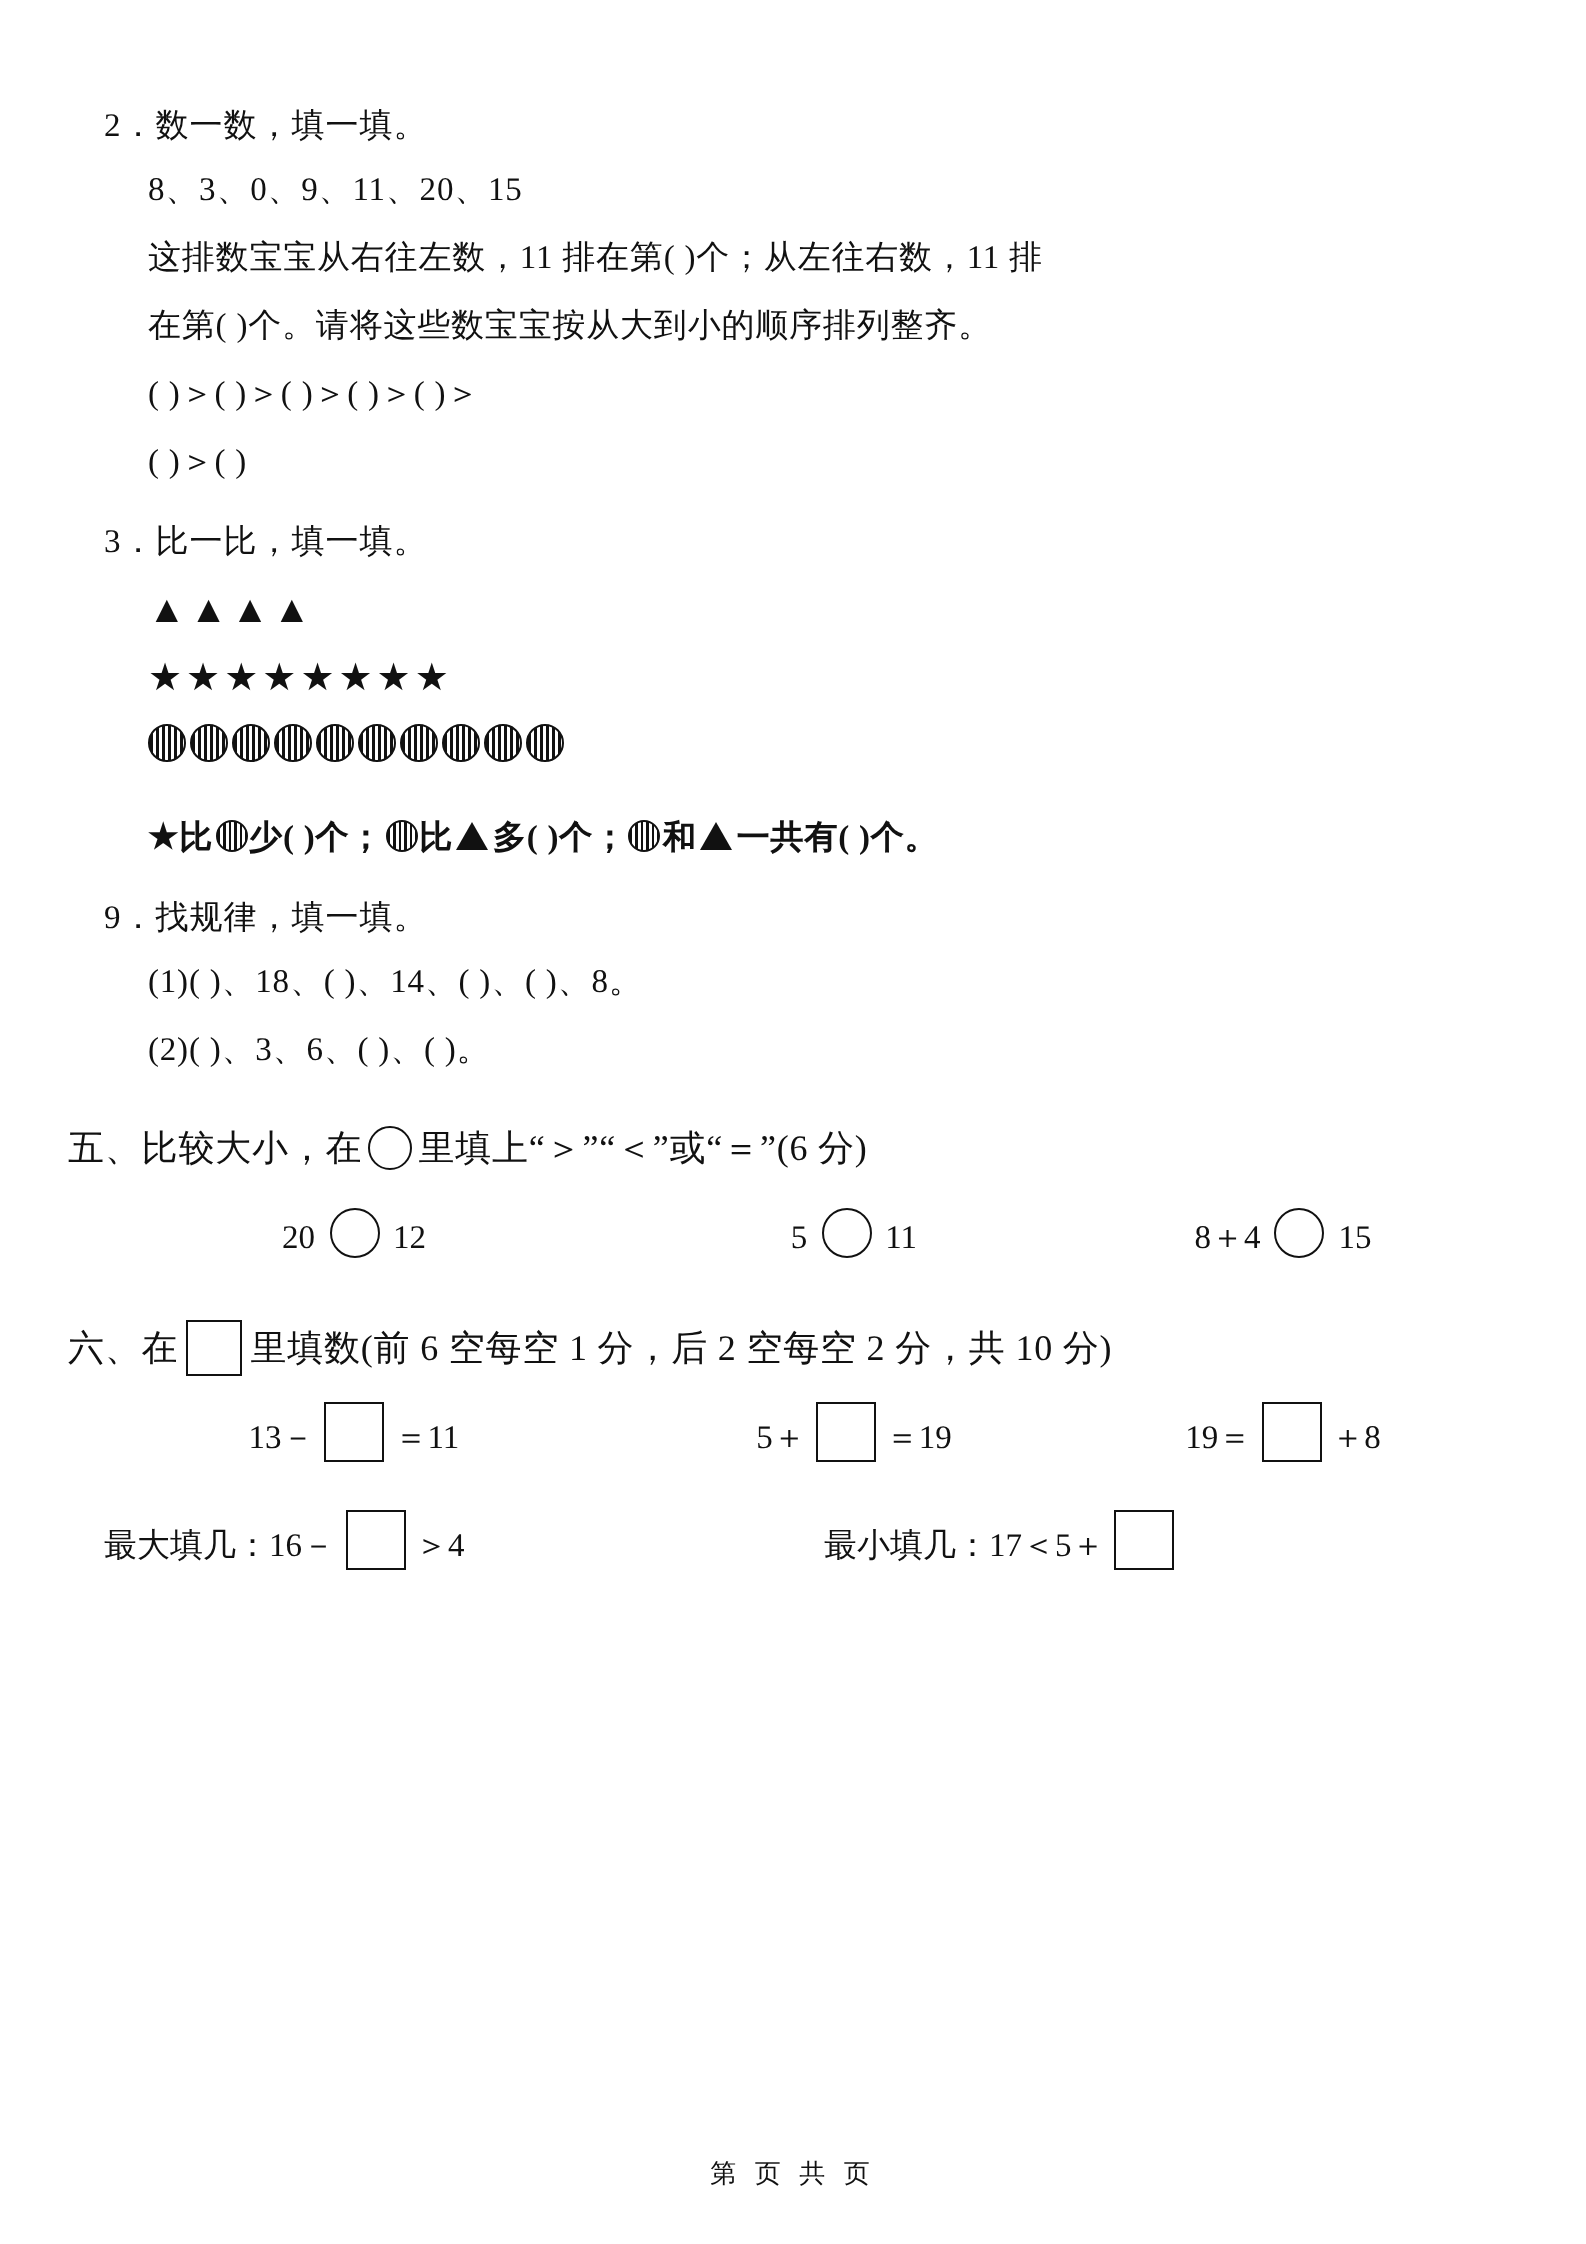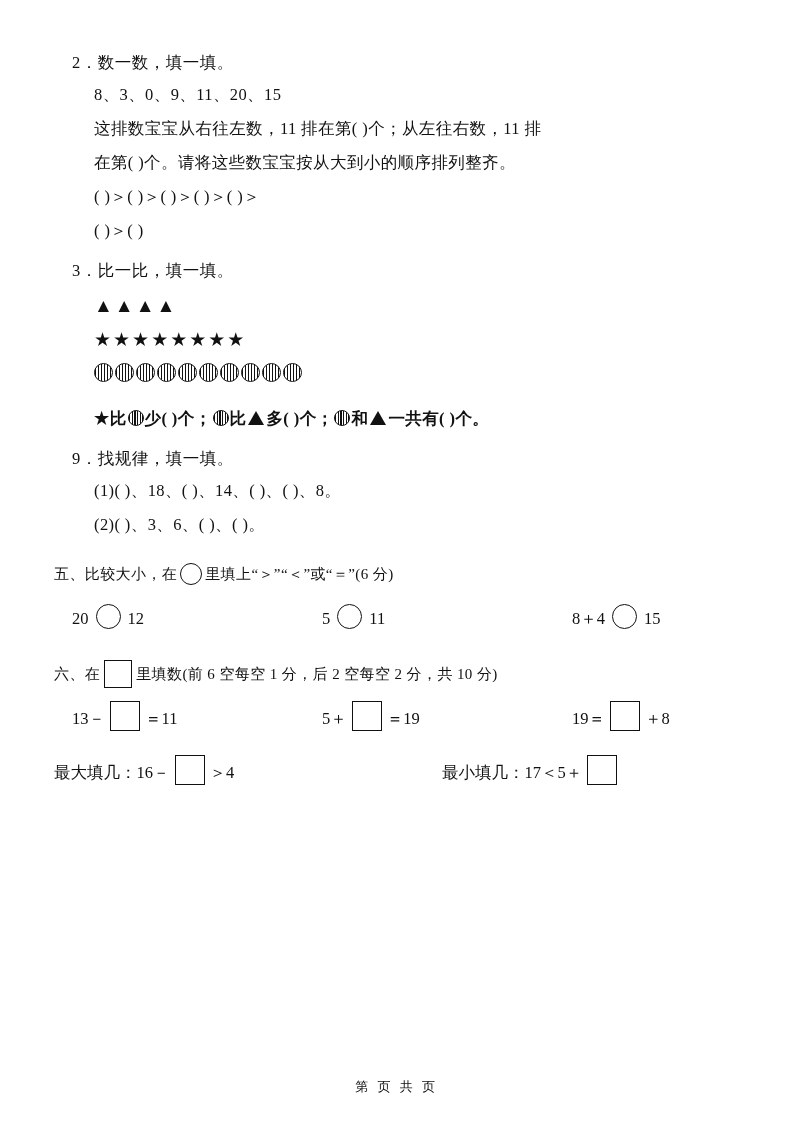--- a/index.html
+++ b/index.html
@@ -13,39 +13,39 @@
     font-family: "Liberation Serif", "DejaVu Serif", serif;
     color: #111111;
     position: relative;
     overflow: hidden;
   }
   .page {
     position: relative;
     width: 793px;
     height: 1122px;
     box-sizing: border-box;
-    padding: 48px 62px 0 54px;
+    padding: 48px 62px 0 34px;
   }
   .q-block { margin-bottom: 2px; }
 
   .q-title {
     font-size: 16.5px;
     line-height: 30px;
     letter-spacing: 0.5px;
     margin-left: 18px;
   }
   .q-line {
     font-size: 16.5px;
     line-height: 34px;
     letter-spacing: 0.4px;
     margin-left: 40px;
   }
 
   .section-title {
-    font-size: 15px;
+    font-size: 18px;
     line-height: 32px;
     letter-spacing: 0.4px;
     margin-left: 0px;
     display: flex;
     align-items: center;
     flex-wrap: wrap;
   }
 
   
   .circ {
@@ -129,29 +129,30 @@
   }
   .star-inline { font-size: 17px; }
 
   
   .grid3 {
     display: grid;
     grid-template-columns: 250px 250px 1fr;
     margin-left: 18px;
     font-size: 16.5px;
     line-height: 46px;
+    text-align: center;
   }
   .grid3 > div { white-space: nowrap; }
 
   .grid2 {
     display: grid;
     grid-template-columns: 360px 1fr;
+    margin-left: 18px;
     font-size: 16.5px;
     line-height: 50px;
-    gap: 28px;
   }
 
   .footer {
     position: absolute;
     bottom: 26px;
     left: 0;
     width: 793px;
     text-align: center;
     font-size: 13px;
     letter-spacing: 3px;

